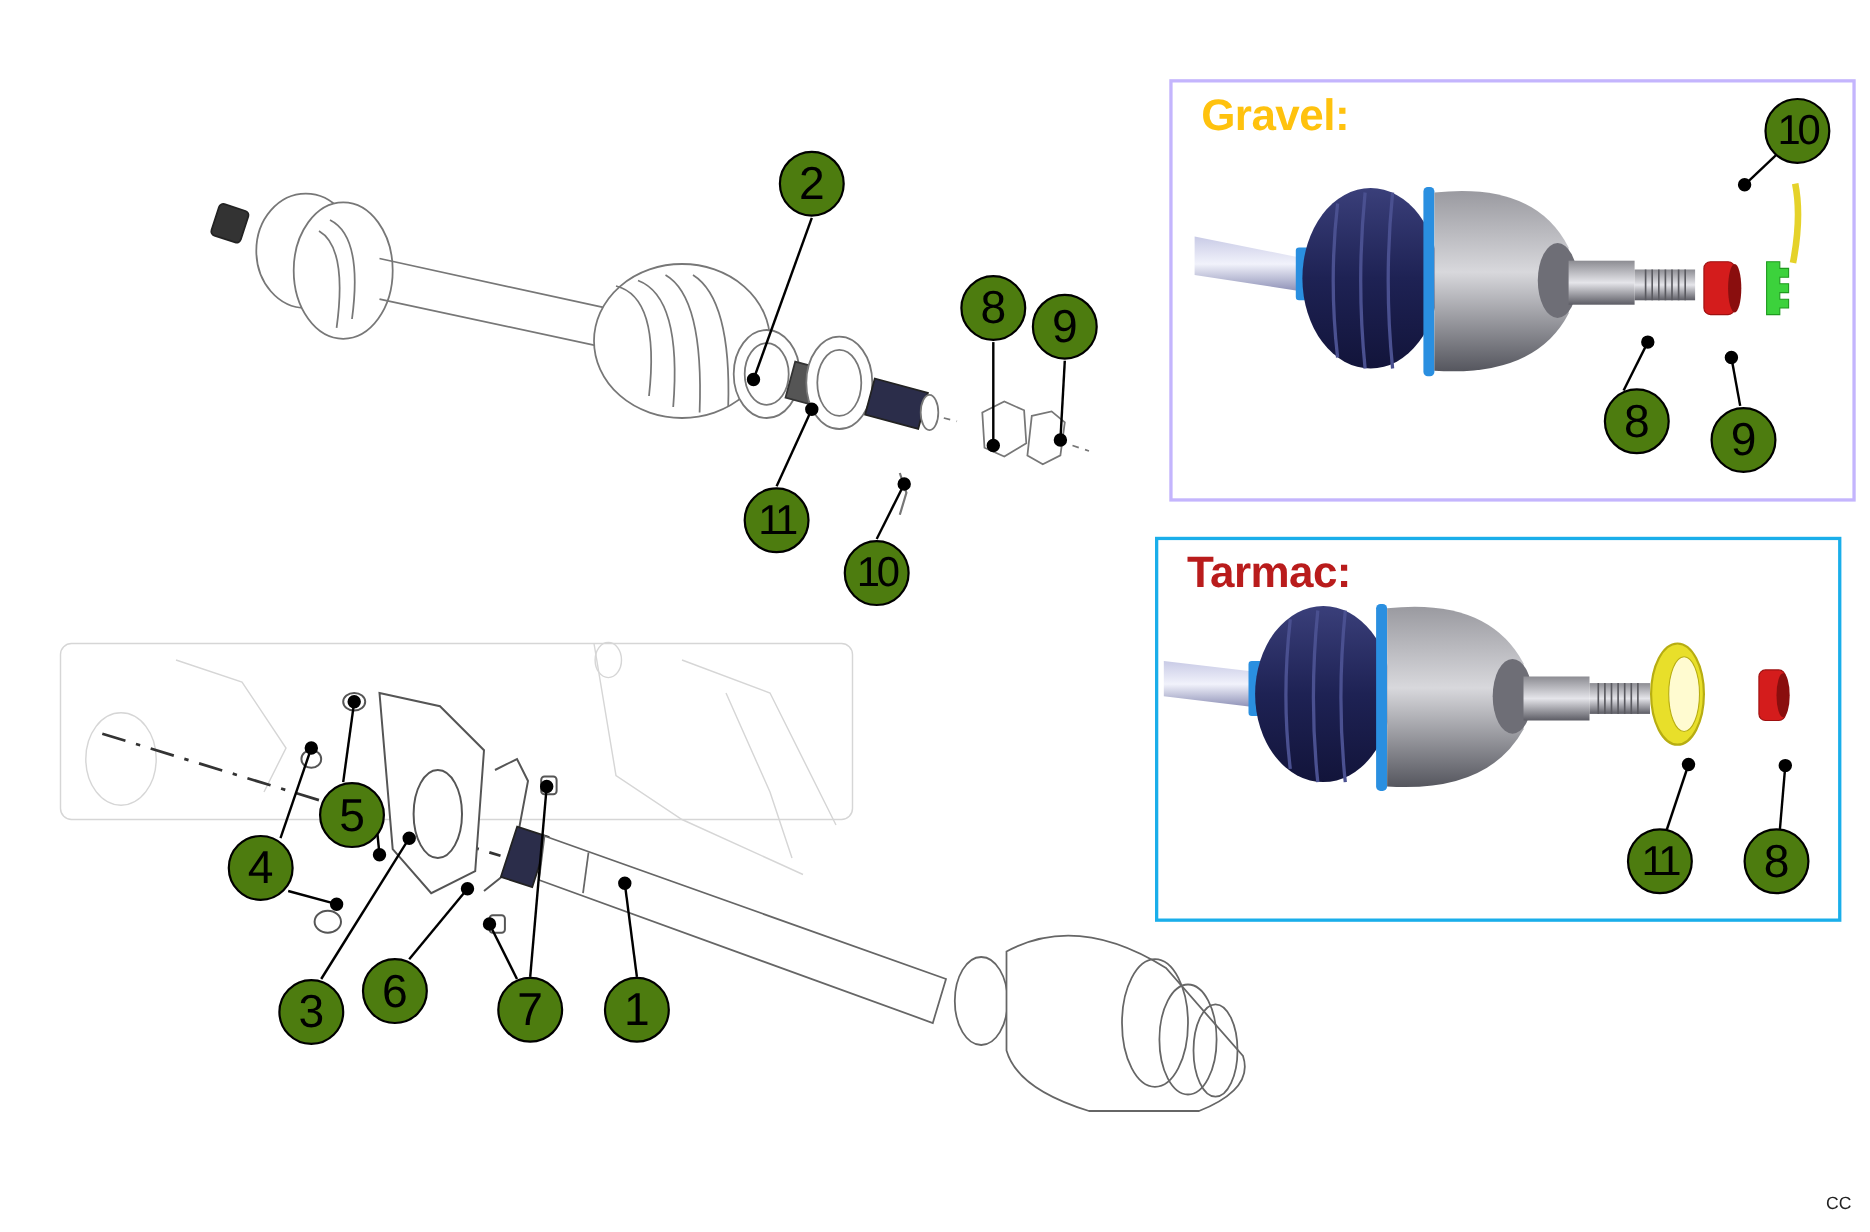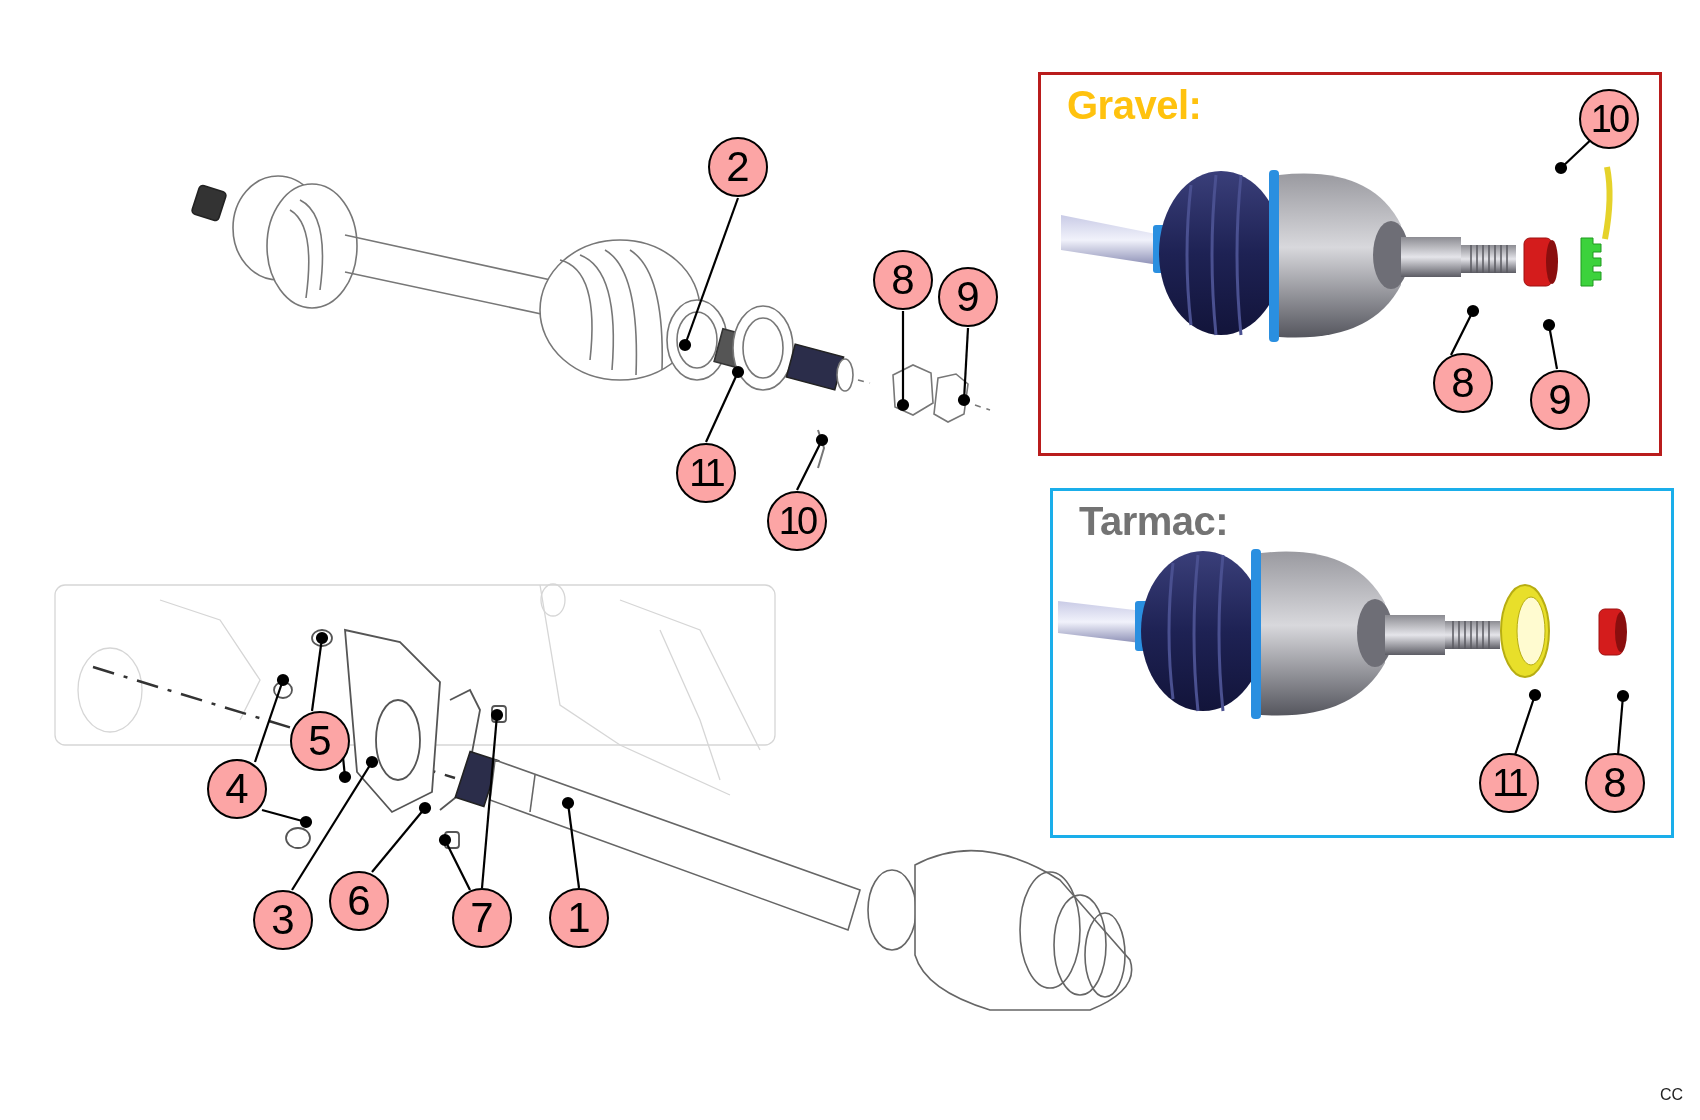--- a/index.html
+++ b/index.html
@@ -1,24 +1,24 @@
 <!DOCTYPE html>
 <html><head>
 <meta charset="utf-8">
 <style>
   html,body{margin:0;padding:0;background:#ffffff;}
   body{width:1700px;height:1120px;position:relative;overflow:hidden;font-family:"Liberation Sans",sans-serif;}
   .layer{position:absolute;left:0;top:0;width:1700px;height:1120px;}
   .panel{position:absolute;box-sizing:border-box;background:#fff;}
-  .panel-gravel{left:1038px;top:72px;width:624px;height:384px;border:3px solid #b91c1c;}
+  .panel-gravel{left:1063px;top:72px;width:624px;height:384px;border:3px solid #c4b5fd;}
   .panel-tarmac{left:1050px;top:488px;width:624px;height:350px;border:3px solid #1AAEEA;}
   .panel-title{position:absolute;left:26px;top:8px;font-family:"Liberation Sans",sans-serif;font-weight:bold;font-size:40px;letter-spacing:-0.5px;}
   .panel-gravel .panel-title{color:#FFC20E;}
-  .panel-tarmac .panel-title{color:#737373;}
-  .callout{position:absolute;width:60px;height:60px;margin-left:-30px;margin-top:-30px;border:2.5px solid #000;border-radius:50%;box-sizing:border-box;background:#fca5a5;display:flex;align-items:center;justify-content:center;font-family:"Liberation Sans",sans-serif;font-size:42px;color:#000;line-height:1;}
+  .panel-tarmac .panel-title{color:#b91c1c;}
+  .callout{position:absolute;width:60px;height:60px;margin-left:-30px;margin-top:-30px;border:2.5px solid #000;border-radius:50%;box-sizing:border-box;background:#4d7c0f;display:flex;align-items:center;justify-content:center;font-family:"Liberation Sans",sans-serif;font-size:42px;color:#000;line-height:1;}
   .callout.two{font-size:38px;letter-spacing:-3px;}
   .cc{position:absolute;left:1660px;top:1086px;font-size:16px;color:#222;font-family:"Liberation Sans",sans-serif;}
 </style>
 </head>
 <body>
 
 <svg class="layer" viewBox="0 0 1700 1120" width="1700" height="1120">
   <defs>
     <linearGradient id="bootG" x1="0" y1="0" x2="0" y2="1">
       <stop offset="0" stop-color="#3a3f7a"></stop>

